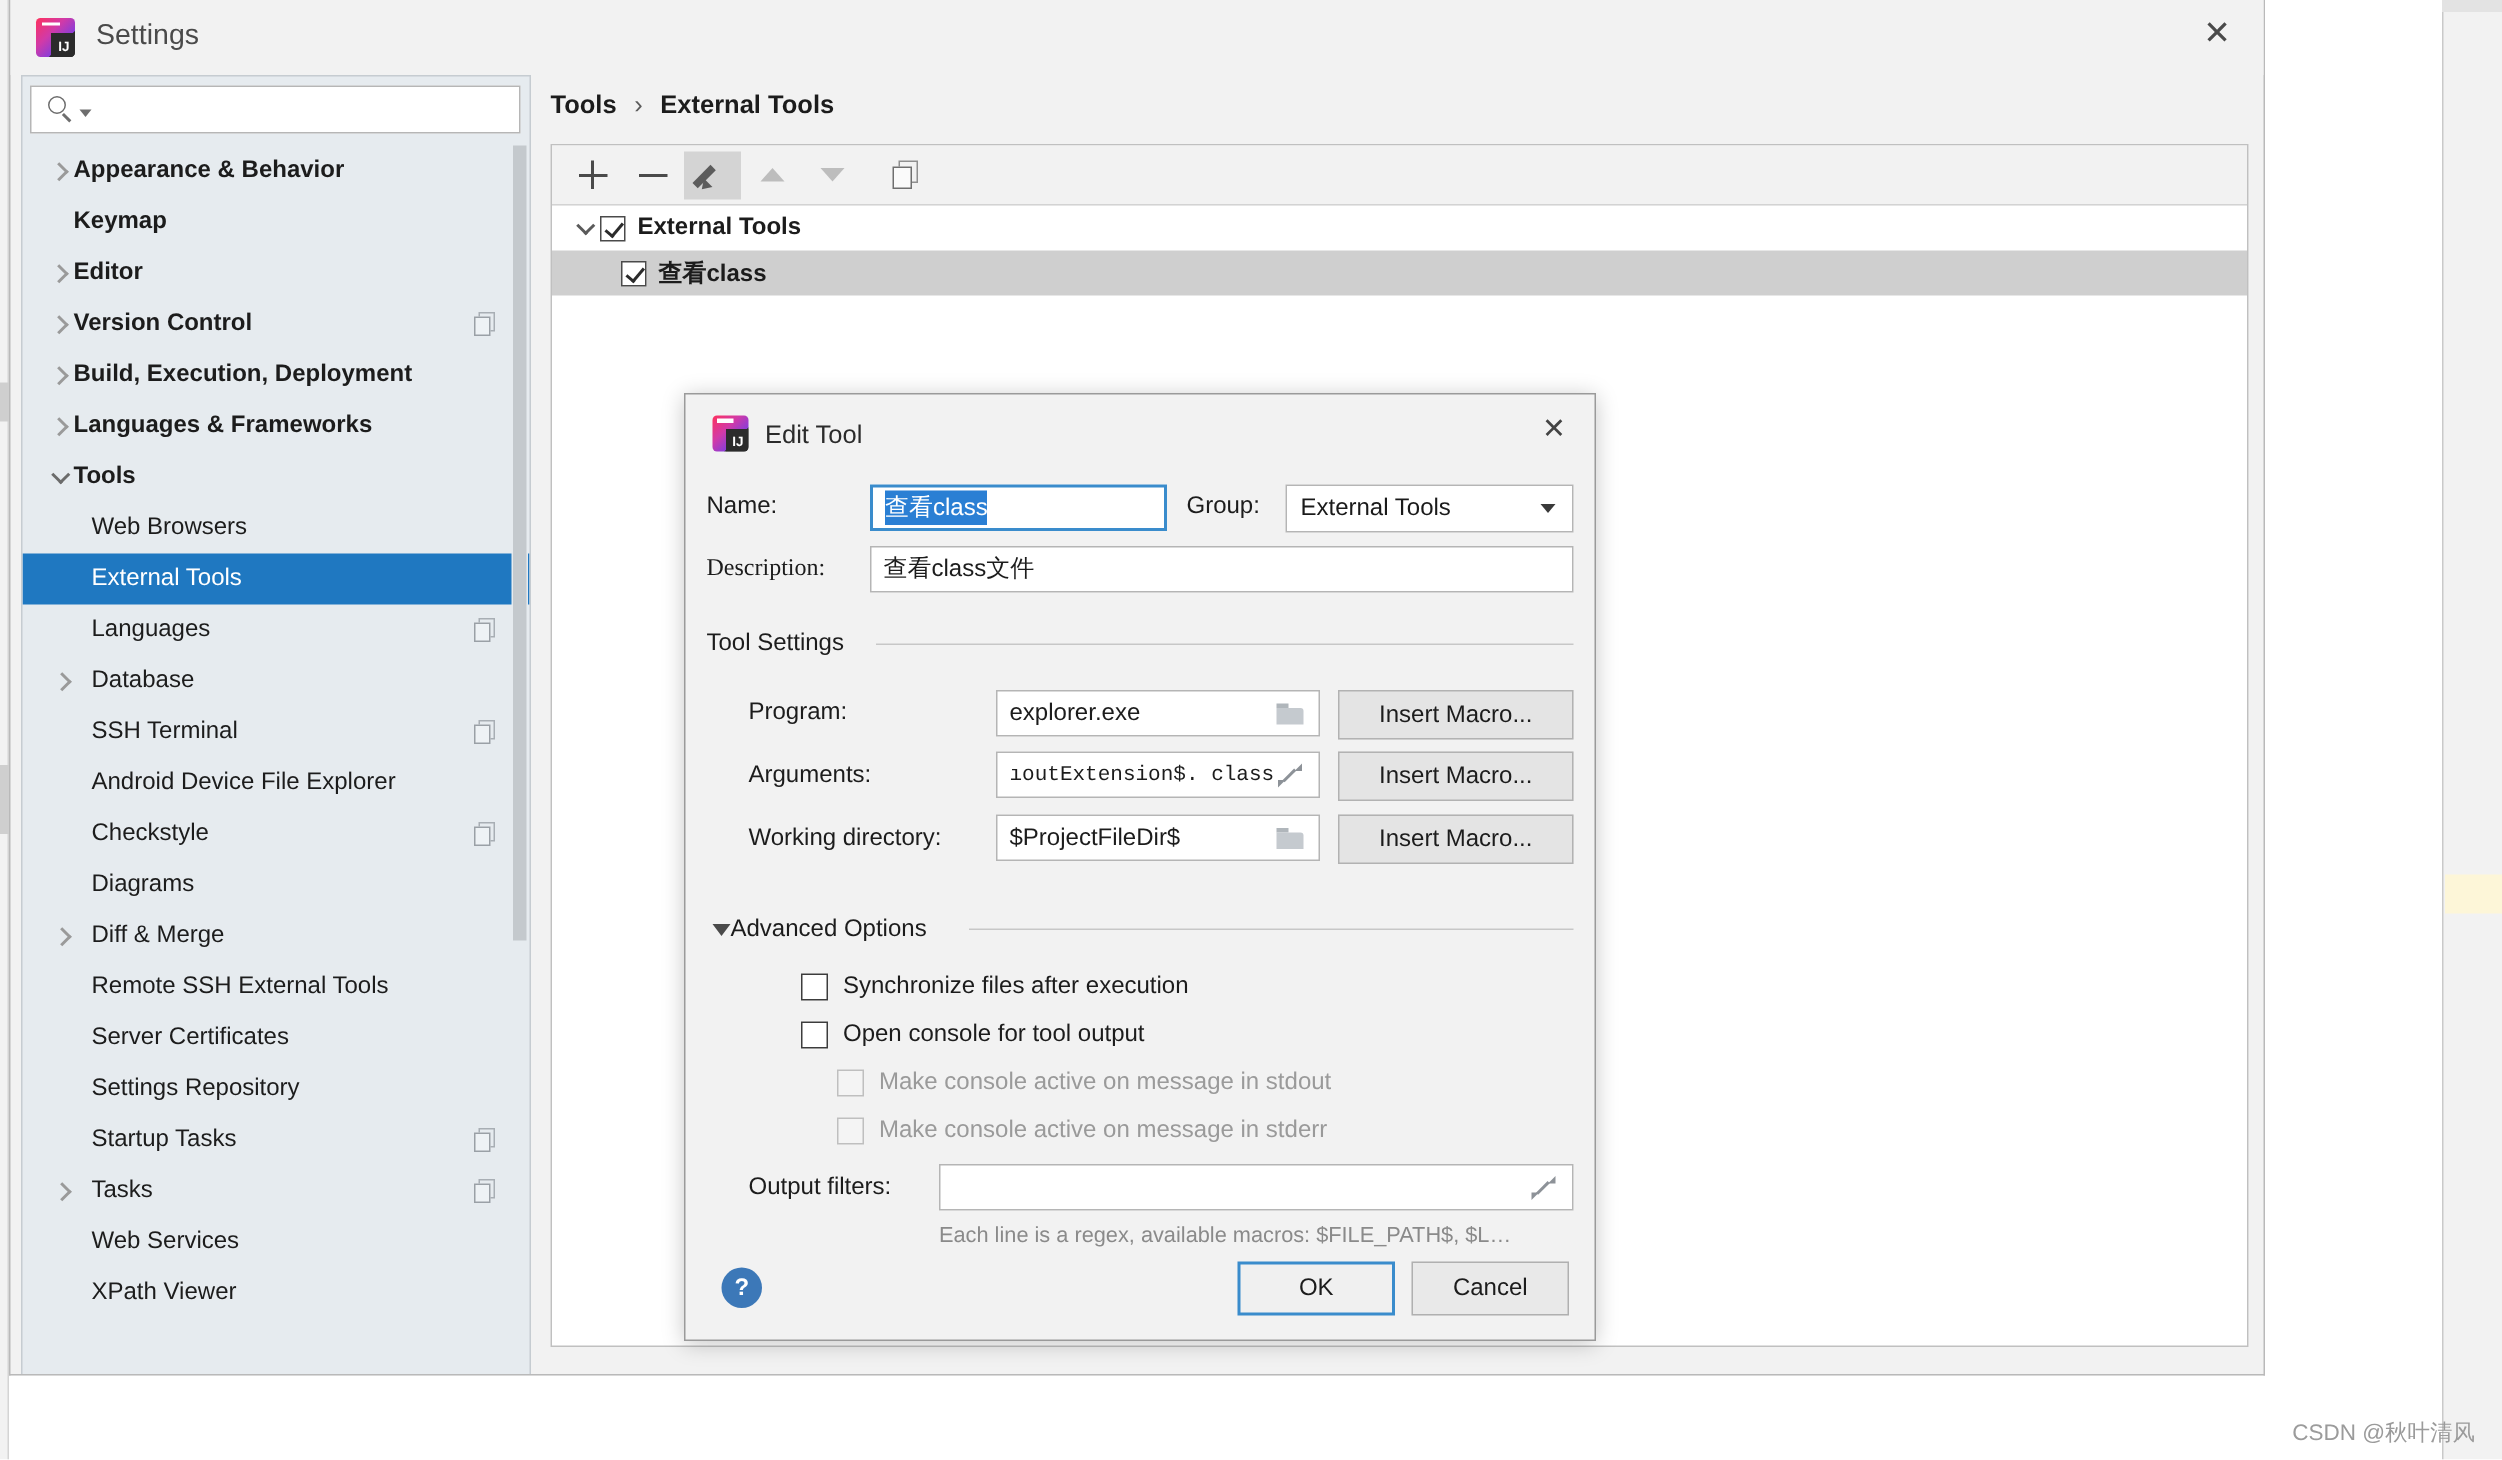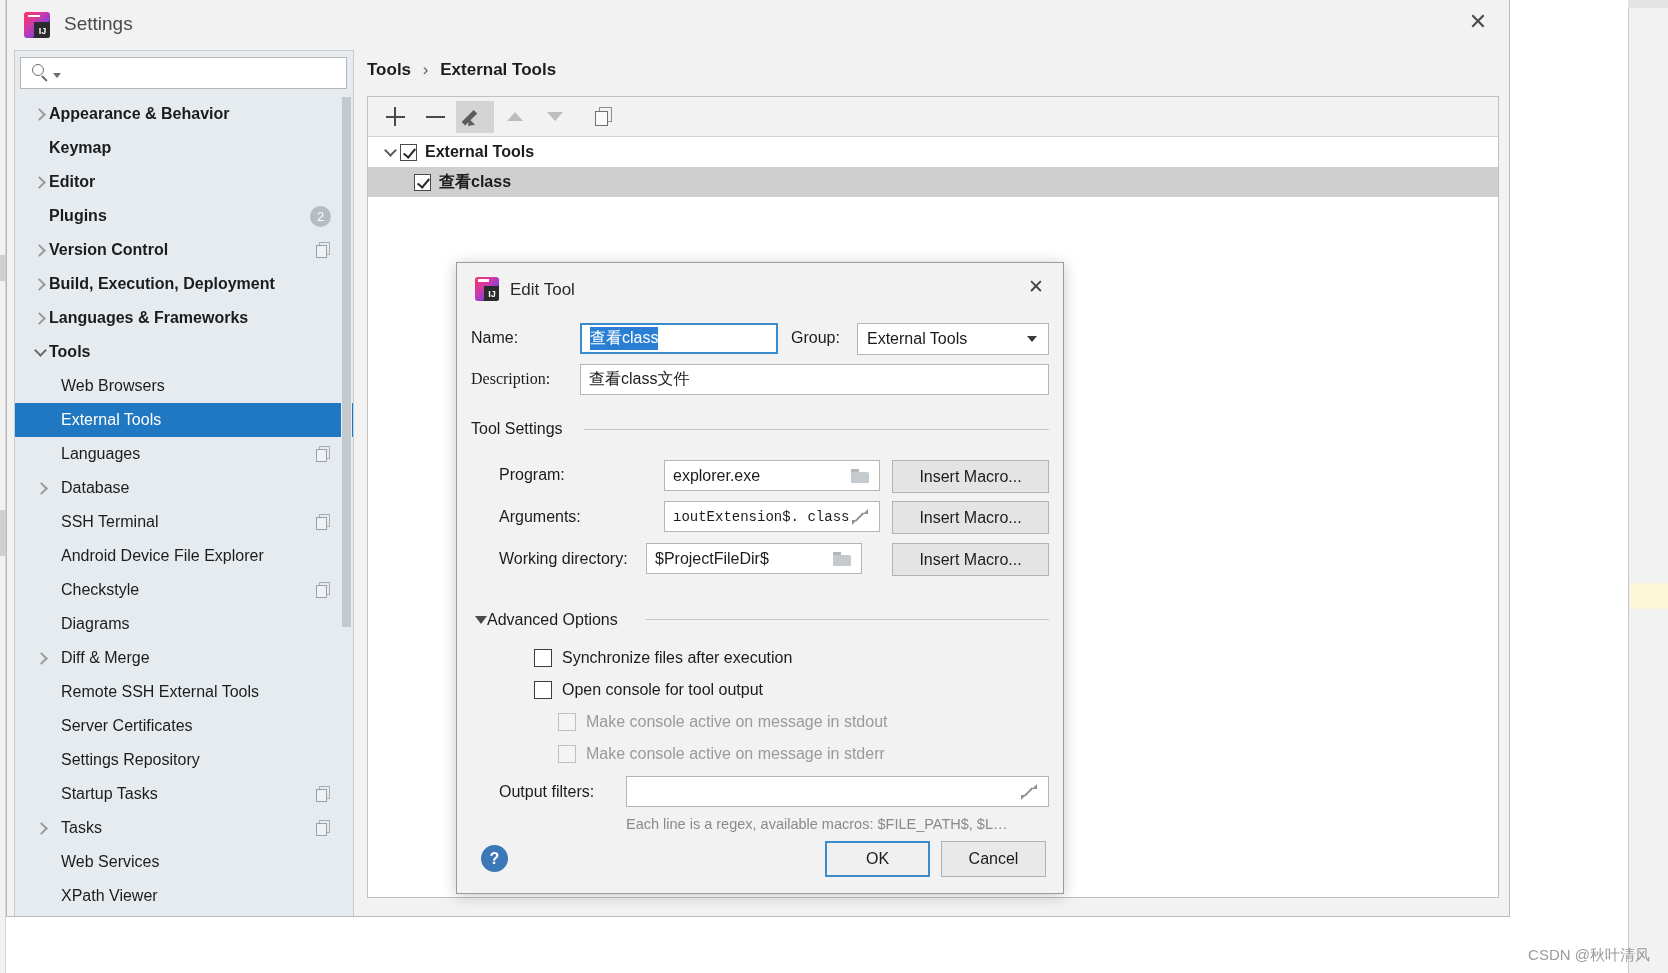--- a/index.html
+++ b/index.html
@@ -322,25 +322,20 @@
         </div>
         <div class="tree-row lvl1 bold">
           <span class="arrow none"></span>
           <span class="tree-label">Keymap</span>
         </div>
         <div class="tree-row lvl1 bold">
           <span class="arrow collapsed"></span>
           <span class="tree-label">Editor</span>
         </div>
         <div class="tree-row lvl1 bold">
-          <span class="arrow none"></span>
-          <span class="tree-label">Plugins</span>
-          <span class="badge">2</span>
-        </div>
-        <div class="tree-row lvl1 bold">
           <span class="arrow collapsed"></span>
           <span class="tree-label">Version Control</span>
           <span class="copy-icon">
             <span class="b"></span>
             <span class="f"></span>
           </span>
         </div>
         <div class="tree-row lvl1 bold">
           <span class="arrow collapsed"></span>
           <span class="tree-label">Build, Execution, Deployment</span>
@@ -555,21 +550,21 @@
       <span class="ic-expand">
           <span class="a1"></span>
         </span>
     </span>
   </div>
   <div class="macro-btn" style="position:absolute; left:435px; top:238px;">Insert Macro...</div>
 
   <div class="row" style="left:42px; top:287px;">
     <span class="lbl">Working directory:</span>
   </div>
-  <div class="txtfield" style="position:absolute; left:189px; top:280px; width:216px;">
+  <div class="txtfield" style="position:absolute; left:207px; top:280px; width:216px;">
     <span style="flex:1;">$ProjectFileDir$</span>
     <span class="field-ico">
       <span class="ic-folder">
           <span class="tab"></span>
           <span class="bd"></span>
         </span>
     </span>
   </div>
   <div class="macro-btn" style="position:absolute; left:435px; top:280px;">Insert Macro...</div>
 

